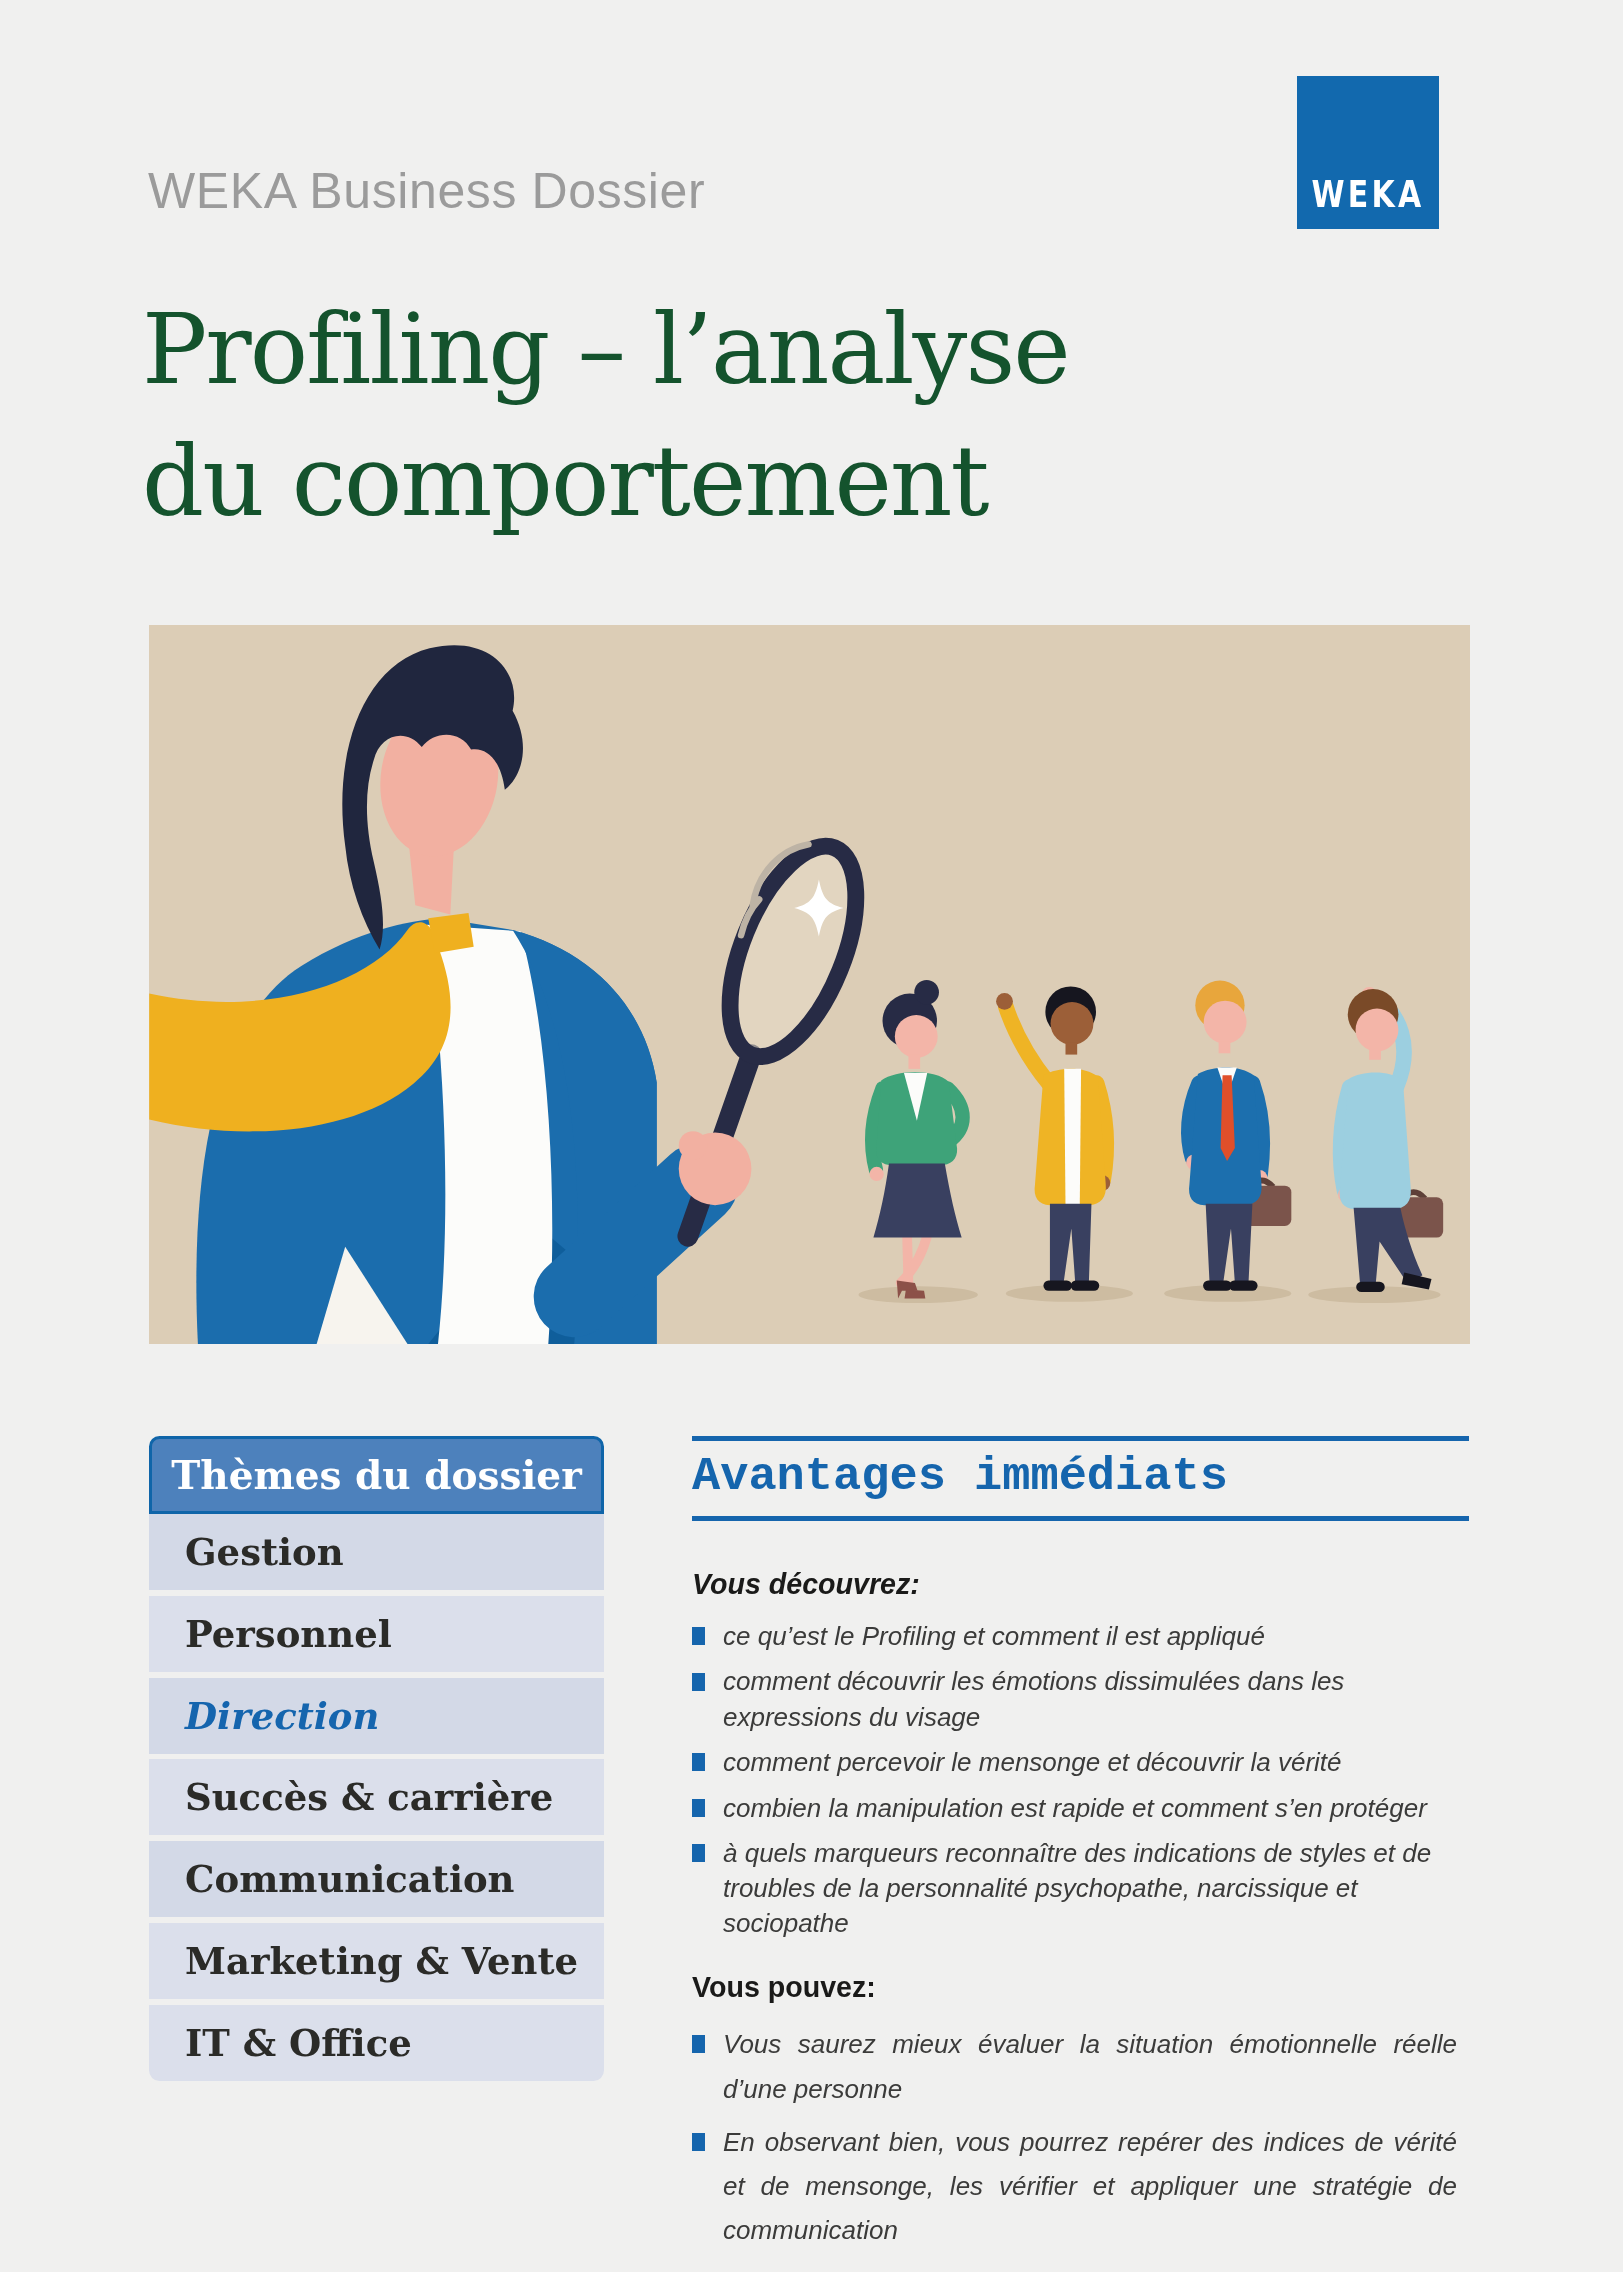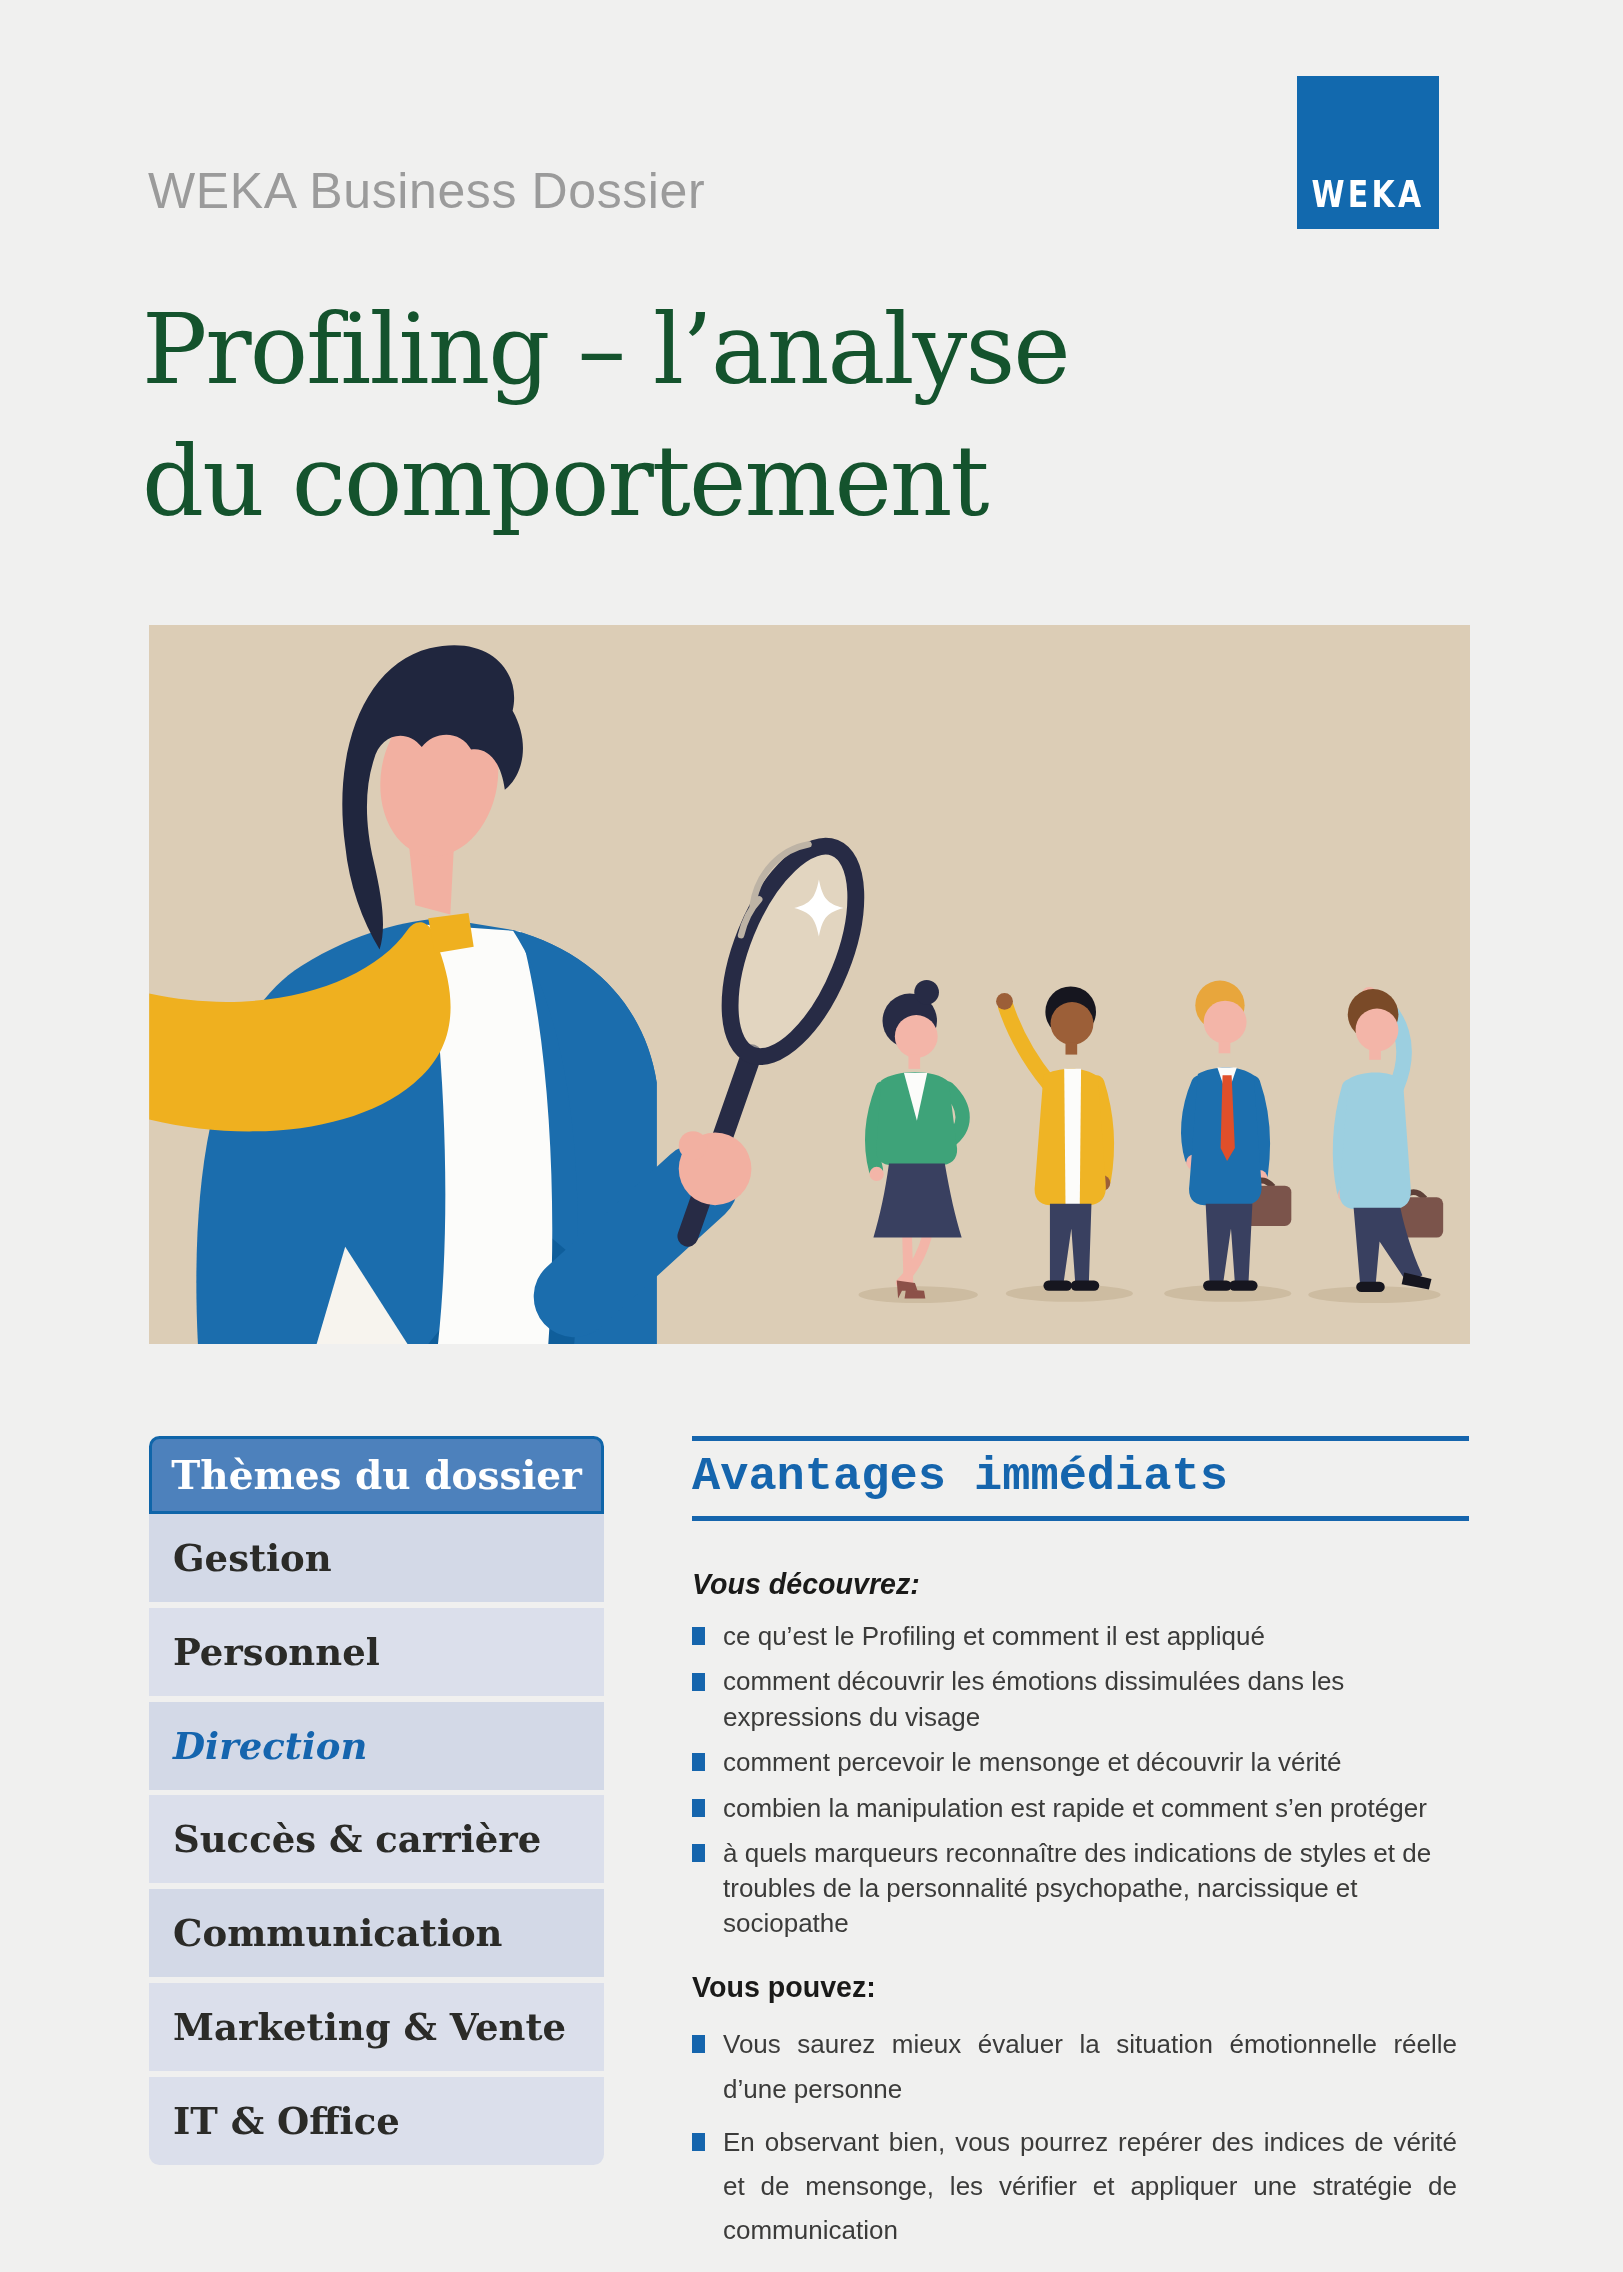--- a/index.html
+++ b/index.html
@@ -20,35 +20,35 @@
 
   
   .illo{position:absolute;left:149px;top:625px;width:1321px;height:719px;background:#DCCDB6;overflow:hidden;}
   .illo svg{display:block;width:100%;height:100%;}
 
   
   .themes{position:absolute;left:149px;top:1436px;width:455px;}
   .themes-header{box-sizing:border-box;height:78px;background:#4D81BC;border:3.2px solid #0F65A9;
         border-radius:10.4px 10.4px 0 0;display:flex;align-items:center;justify-content:center;
         color:#FFFFFF;font-family:"DejaVu Serif",serif;font-weight:bold;font-size:39px;}
-  .theme-row{box-sizing:border-box;height:88px;background:#D3D9E7;display:flex;align-items:center;
-        padding-left:24px;font-family:"DejaVu Serif",serif;font-weight:bold;font-size:37px;color:#2B2B28;}
+  .theme-row{box-sizing:border-box;height:76px;background:#D3D9E7;display:flex;align-items:center;
+        padding-left:36px;font-family:"DejaVu Serif",serif;font-weight:bold;font-size:37px;color:#2B2B28;}
   .theme-row + .theme-row{margin-top:5.8px;}
   .theme-row.alt{background:#DBDFEB;}
   .theme-row.hl{color:#1565AE;font-style:italic;}
   .theme-row.last{border-radius:0 0 10.4px 10.4px;}
 
   
   .adv{position:absolute;left:692px;top:1436px;width:777px;}
   .adv-head{border-top:5.8px solid #1565AD;border-bottom:5.8px solid #1565AD;padding:9px 0 13px;}
   .adv-head h2{margin:0;font-family:Liberation Mono, monospace;font-weight:bold;font-size:47px;color:#1565AD;}
   .lead{font-weight:bold;font-size:28.6px;color:#1A1A19;margin:0;}
   .lead.discover{margin-top:47px;font-style:italic;}
   .lead.can{margin-top:30px;}
-  ul.blist{list-style:none;margin:18px 12px 0 0;padding:0;}
+  ul.blist{list-style:none;margin:18px 12px 0 0;padding:0;font-style:italic;}
   ul.blist li{display:flex;color:#3B3B3A;font-size:26px;}
   .list-discover li{line-height:1.35;}
   .list-discover li + li{margin-top:10.4px;}
   .list-can li{line-height:1.7;}
   .list-can li + li{margin-top:9px;}
   .bullet{flex:0 0 13px;width:13px;height:18px;background:#1565AD;margin-right:18px;}
   .list-discover .bullet{margin-top:8.4px;}
   .list-can .bullet{margin-top:13px;}
   .btext{flex:1;}
   .list-can .btext{text-align:justify;hyphens:manual;-webkit-hyphens:manual;}

